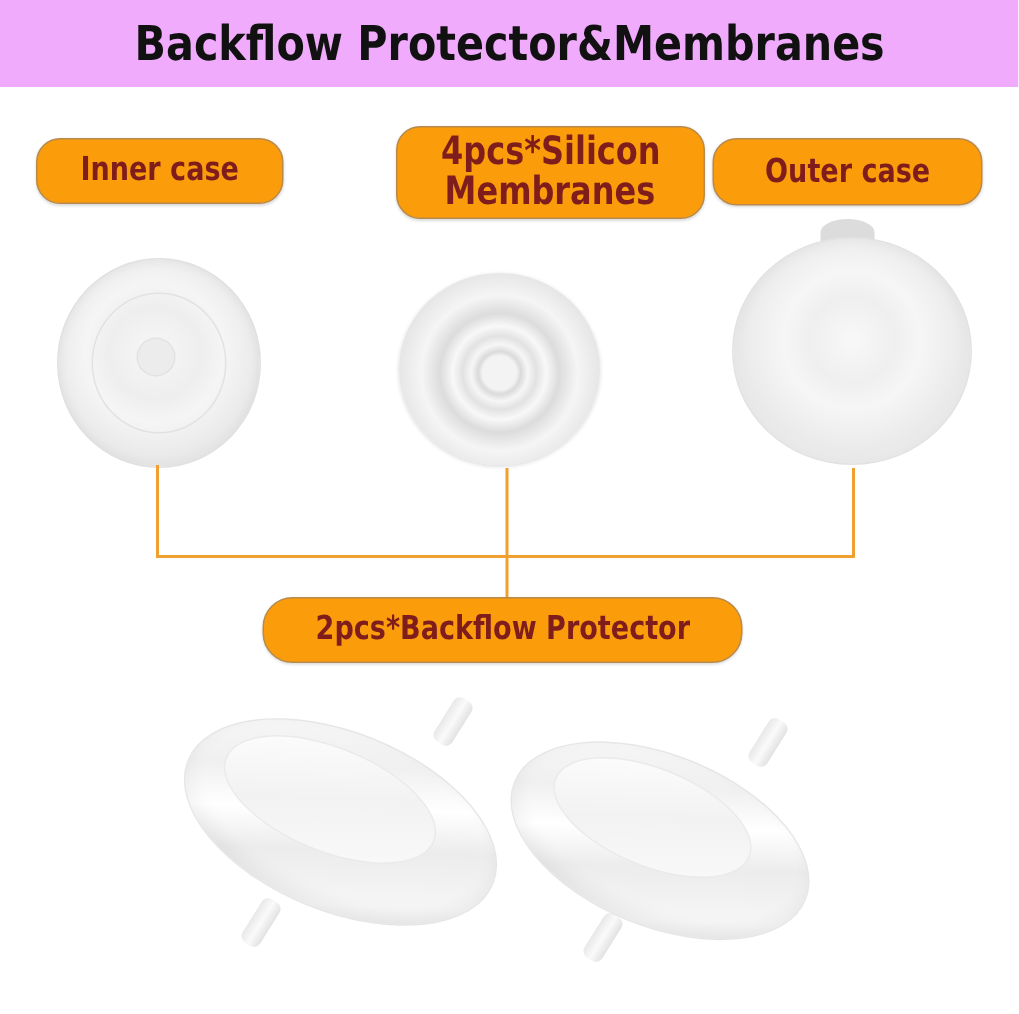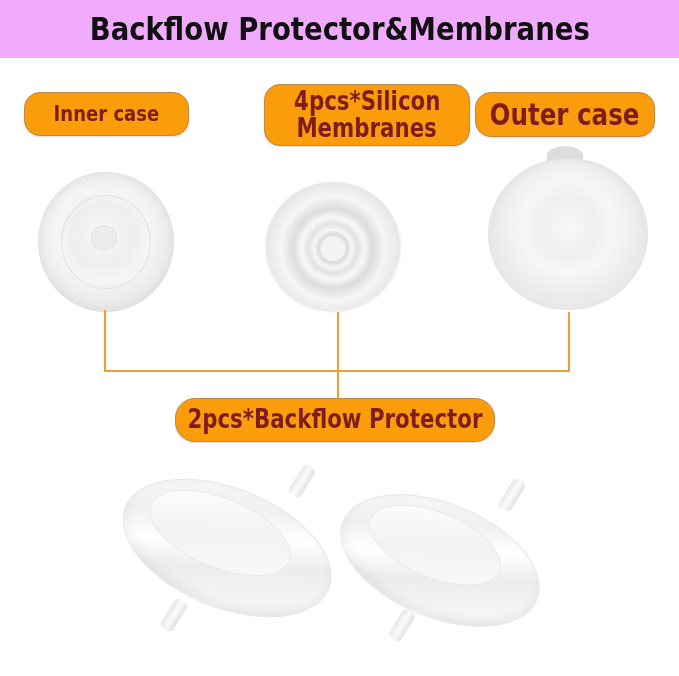--- a/index.html
+++ b/index.html
@@ -23,22 +23,22 @@
       border: 1.5px solid #b98a4a;
       border-radius: 16px;
       display: flex; flex-direction: column; align-items: center; justify-content: center;
       color: #7f1d1d; font-weight: bold;
       font-family: "DejaVu Sans", sans-serif;
       box-shadow: 0 1px 2px rgba(0,0,0,0.15);
     }
     .pill span { display: block; transform: scaleX(0.82); white-space: nowrap; line-height: 1.05; }
     .pill-inner { left: 24px; top: 92px; width: 165px; height: 44px; font-size: 22px; }
     .pill-membranes { left: 235px; top: 84px; width: 206px; height: 62px; font-size: 26px; margin-left: 29px; }
-    .pill-outer { left: 475px; top: 92px; width: 180px; height: 45px; font-size: 30px; }
-    .pill-protector { left: 175px; top: 398px; width: 320px; height: 44px; font-size: 26px; border-radius: 20px; align-items: center; }
+    .pill-outer { left: 475px; top: 92px; width: 180px; height: 45px; font-size: 22px; }
+    .pill-protector { left: 175px; top: 398px; width: 320px; height: 44px; font-size: 22px; border-radius: 20px; align-items: center; }
 
     
     .line { position: absolute; background: #f0a030; }
     .v1 { left: 104px; top: 310px; width: 2px; height: 62px; }
     .v2 { left: 337px; top: 312px; width: 2px; height: 88px; }
     .v3 { left: 568px; top: 312px; width: 2px; height: 60px; }
     .h1 { left: 104px; top: 370px; width: 466px; height: 2px; }
 
     
     .disc { position: absolute; border-radius: 50%; }

